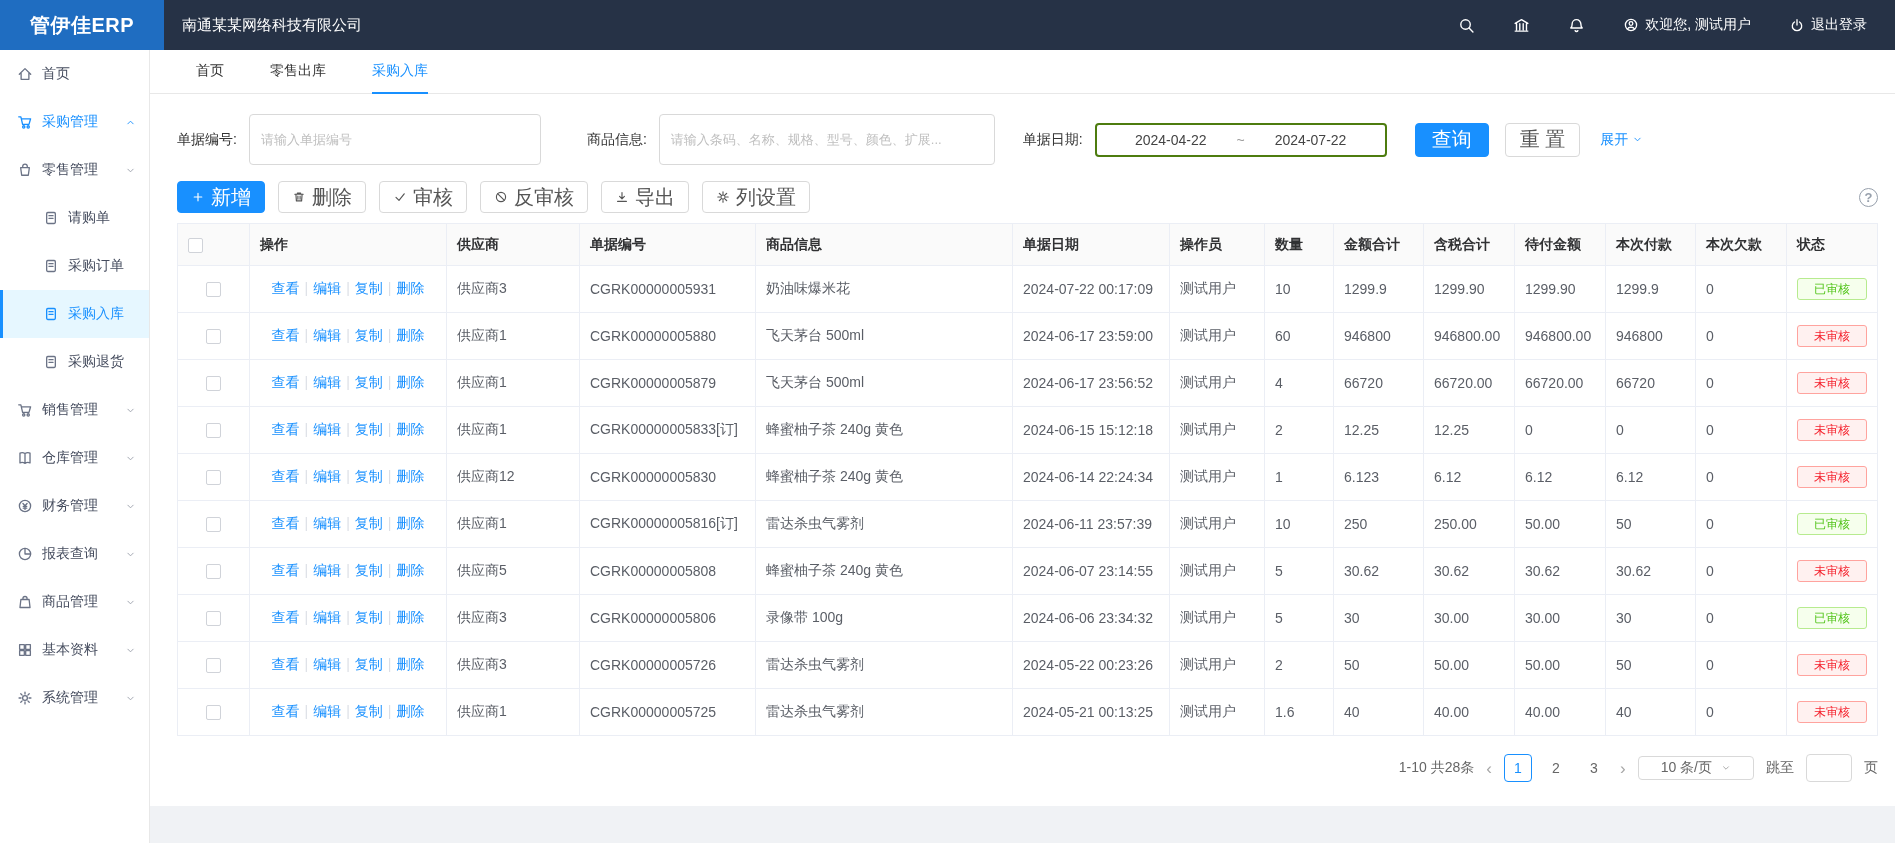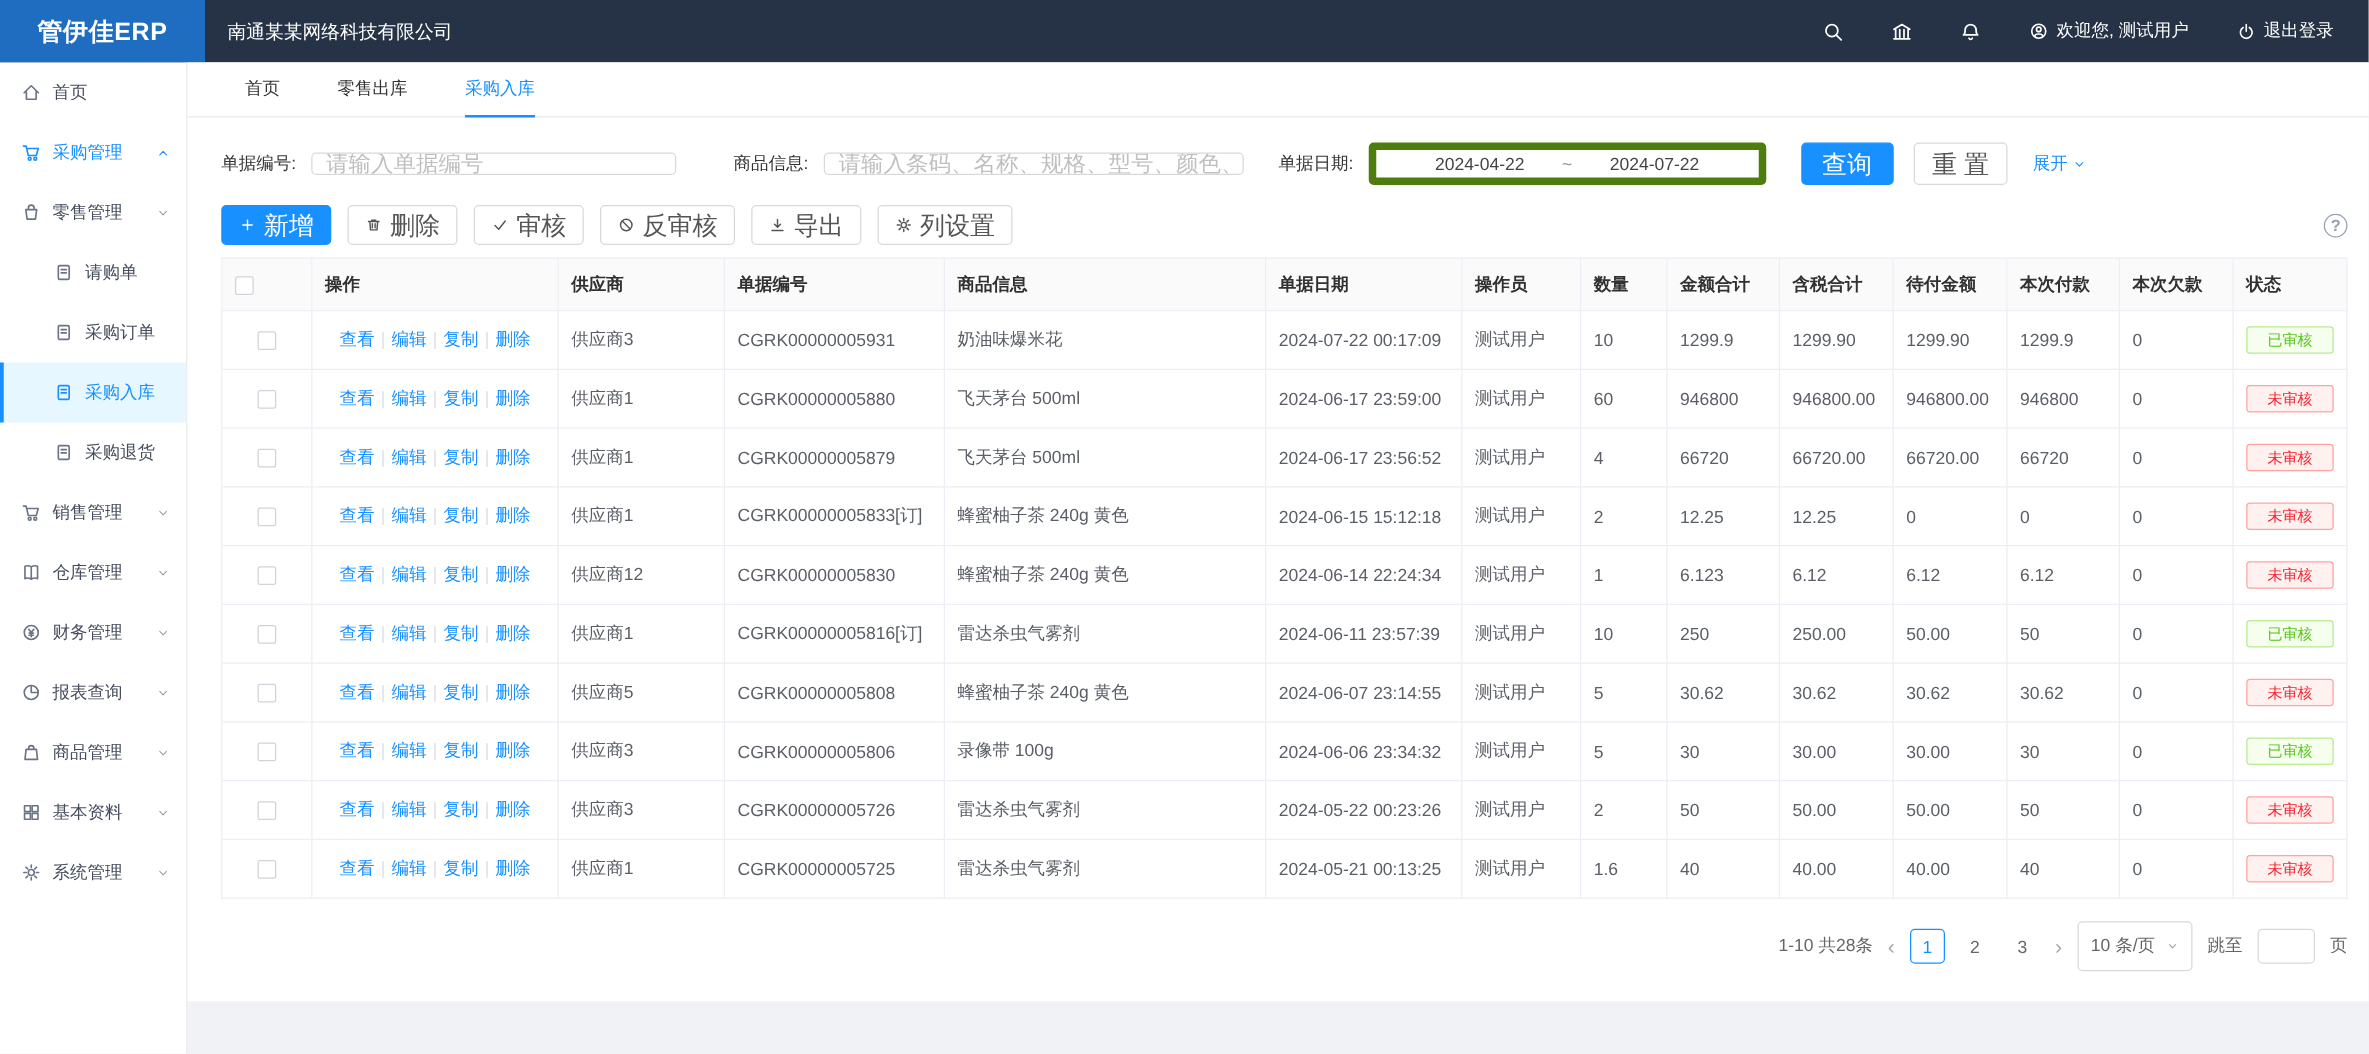--- a/index.html
+++ b/index.html
@@ -31,27 +31,27 @@
 
   
   .tabbar{height:44px;border-bottom:1px solid #e8e8e8;display:flex;padding-left:46px;gap:46px}
   .tab{display:flex;align-items:center;cursor:pointer;color:#333;border-bottom:2px solid transparent;margin-bottom:-1px}
   .tab.active{color:#1890ff;border-bottom-color:#1890ff}
 
   
   .content{padding:0 17px 24px 27px}
   .filters{display:flex;align-items:center;margin-top:20px;white-space:nowrap}
   .flabel{margin-right:12px;color:#333}
-  .input{height:18px;border:1px solid #d9d9d9;border-radius:4px;padding:0 11px;font-size:18px;color:#333;outline:none;background:#fff}
+  .input{height:51px;border:1px solid #d9d9d9;border-radius:4px;padding:0 11px;font-size:13px;color:#333;outline:none;background:#fff}
   .input::placeholder{color:#bfbfbf}
   .w-docno{width:292px}
   .w-goods{width:336px}
   .ml46{margin-left:46px}
   .ml28{margin-left:28px}
-  .daterange{width:318px;height:34px;border:6px solid #4d7c0f;border-radius:4px;background:#fff;display:flex;align-items:center;justify-content:center;gap:30px;color:#444;cursor:pointer}
+  .daterange{width:292px;height:34px;border:2px solid #4d7c0f;border-radius:4px;background:#fff;display:flex;align-items:center;justify-content:center;gap:30px;color:#444;cursor:pointer}
   .dsep{color:#999}
   .btn{height:32px;padding:0 13px;border:1px solid #d9d9d9;border-radius:4px;background:#fff;color:#555;display:inline-flex;align-items:center;gap:6px;font-size:20px;cursor:pointer}
   .btn .icon{width:14px;height:14px}
   .btn-primary{background:#1890ff;border-color:#1890ff;color:#fff}
   .btn-search{height:34px;margin-left:28px;padding:0 16px}
   .btn-reset{height:34px;margin-left:16px;padding:0 14px}
   .expand{margin-left:20px;color:#1890ff;display:inline-flex;align-items:center;gap:4px;cursor:pointer}
   .expand .icon{width:11px;height:11px;color:#1890ff}
 
   
@@ -70,21 +70,21 @@
   .badge{display:inline-block;padding:2px 16px;font-size:12px;line-height:16px;border-radius:3px;border:1px solid}
   .badge.approved{color:#52c41a;background:#f6ffed;border-color:#b7eb8f}
   .badge.unapproved{color:#f5222d;background:#fff1f0;border-color:#ffa39e}
 
   
   .pagination{display:flex;justify-content:flex-end;align-items:center;margin-top:18px;gap:12px;color:#666}
   .pg-pages{display:flex;align-items:center;gap:10px}
   .arrow{color:#a6a6a6;font-size:17px;cursor:pointer;line-height:1}
   .page-btn{min-width:28px;height:28px;line-height:28px;text-align:center;border-radius:4px;cursor:pointer;color:#666}
   .page-btn.current{border:1px solid #1890ff;color:#1890ff;line-height:26px;background:#fff}
-  .size-select{height:40px;border:1px solid #d9d9d9;border-radius:4px;background:#fff;display:flex;align-items:center;gap:9px;padding:0 10px;cursor:pointer;color:#666}
+  .size-select{height:24px;border:1px solid #d9d9d9;border-radius:4px;background:#fff;display:flex;align-items:center;gap:9px;padding:0 22px;cursor:pointer;color:#666}
   .size-select .icon{width:10px;height:10px;color:#999}
   .jump-input{width:46px;height:28px;border:1px solid #d9d9d9;border-radius:4px;outline:none;padding:0 6px}
 </style>
 </head>
 <body>
 
 <div class="header">
   <div class="logo">管伊佳ERP</div>
   <div class="company">南通某某网络科技有限公司</div>
   <div class="header-right">

